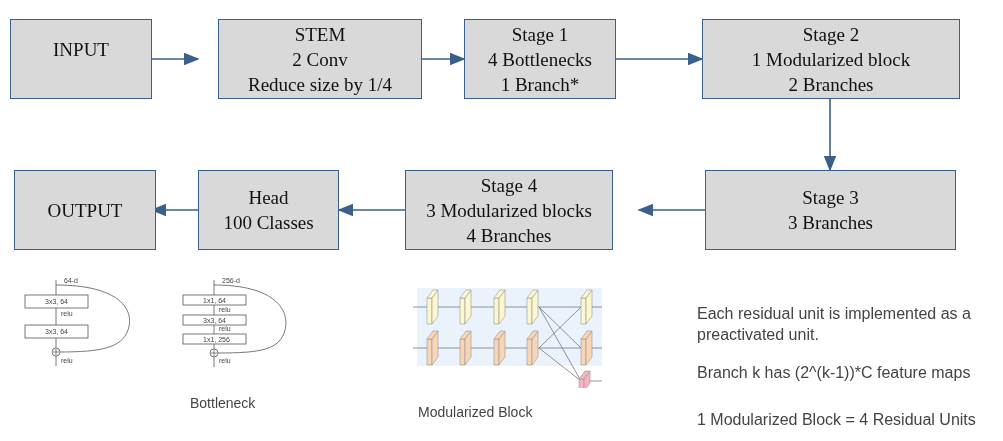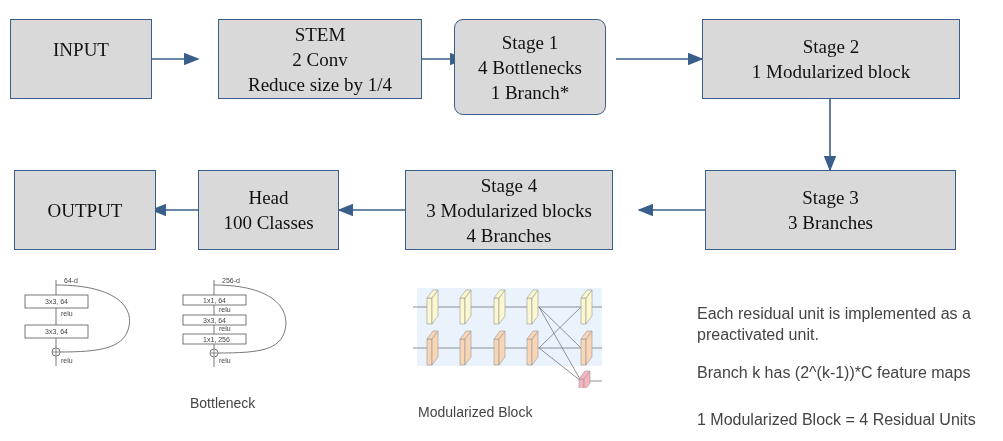--- a/index.html
+++ b/index.html
@@ -56,28 +56,29 @@
 </svg>
 
 <div class="box" style="left:10px;top:19px;width:142px;height:80px;">
   <span style="margin-top:-20px;">INPUT</span>
 </div>
 <div class="box" style="left:198px;top:19px;width:204px;height:80px;margin-left:20px;">
   <span>STEM</span>
   <span>2 Conv</span>
   <span>Reduce size by 1/4</span>
 </div>
-<div class="box" style="left:454px;top:19px;width:152px;height:96px;border-radius:9px;">
+<div class="box" style="left:464px;top:19px;width:152px;height:80px;">
   <span>Stage 1</span>
   <span>4 Bottlenecks</span>
   <span>1 Branch*</span>
 </div>
 <div class="box" style="left:702px;top:19px;width:258px;height:80px;">
   <span>Stage 2</span>
   <span>1 Modularized block</span>
+  <span>2 Branches</span>
 </div>
 
 <div class="box" style="left:14px;top:170px;width:142px;height:80px;">
   <span>OUTPUT</span>
 </div>
 <div class="box" style="left:198px;top:170px;width:141px;height:80px;">
   <span>Head</span>
   <span>100 Classes</span>
 </div>
 <div class="box" style="left:405px;top:170px;width:208px;height:80px;">

